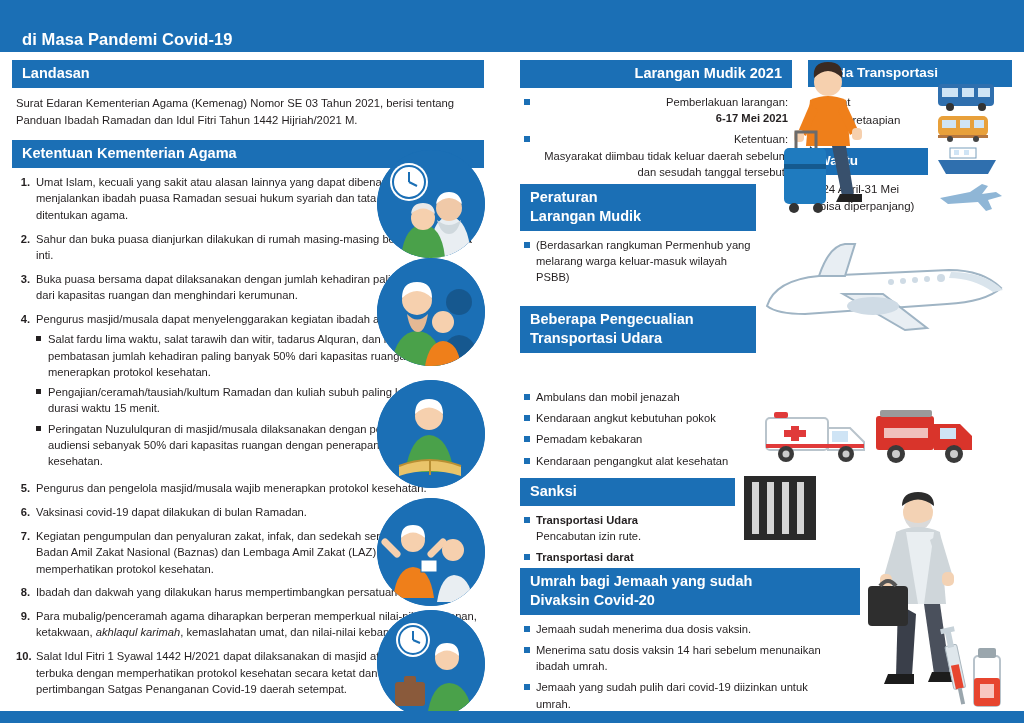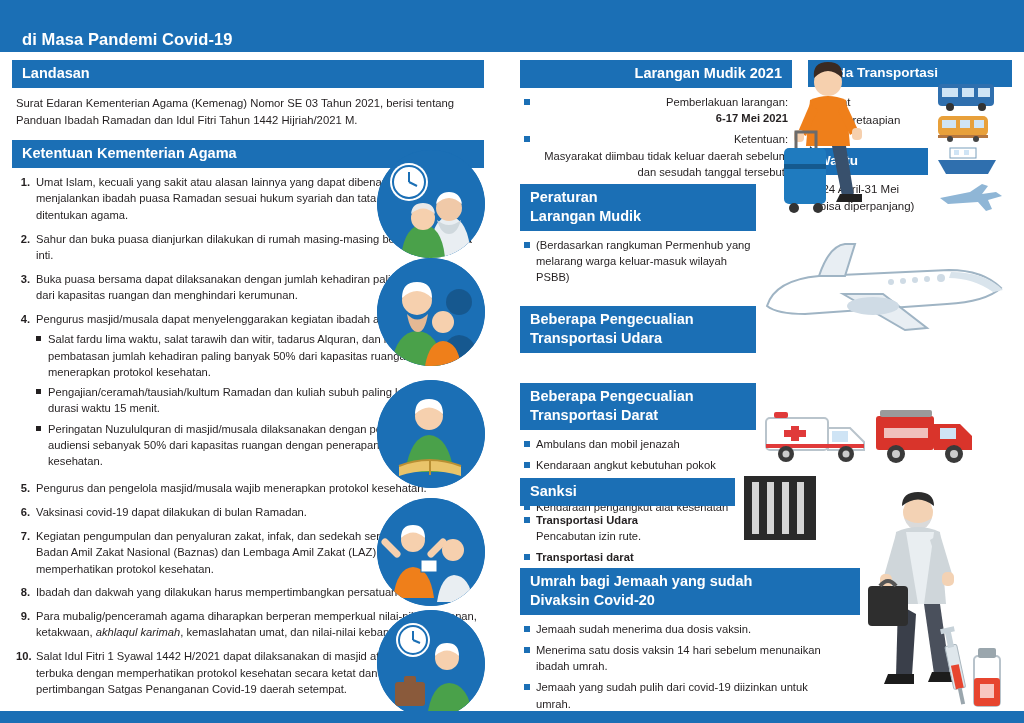--- a/index.html
+++ b/index.html
@@ -374,21 +374,20 @@
 </div>
 
 <div class="panel" id="pengecualian-udara">
   <div class="sec-head">
     <span>Beberapa Pengecualian</span><br>
     <span>Transportasi Udara</span>
   </div>
 </div>
 
 <div class="panel" id="pengecualian-darat">
-  <div class="sec-head">Beberapa Pengecualian Transportasi Darat</div>
   <div class="body">
     <ul class="blist">
       <li>Ambulans dan mobil jenazah</li>
       <li>Kendaraan angkut kebutuhan pokok</li>
       <li>Pemadam kebakaran</li>
       <li>Kendaraan pengangkut alat kesehatan</li>
     </ul>
   </div>
 </div>
 

